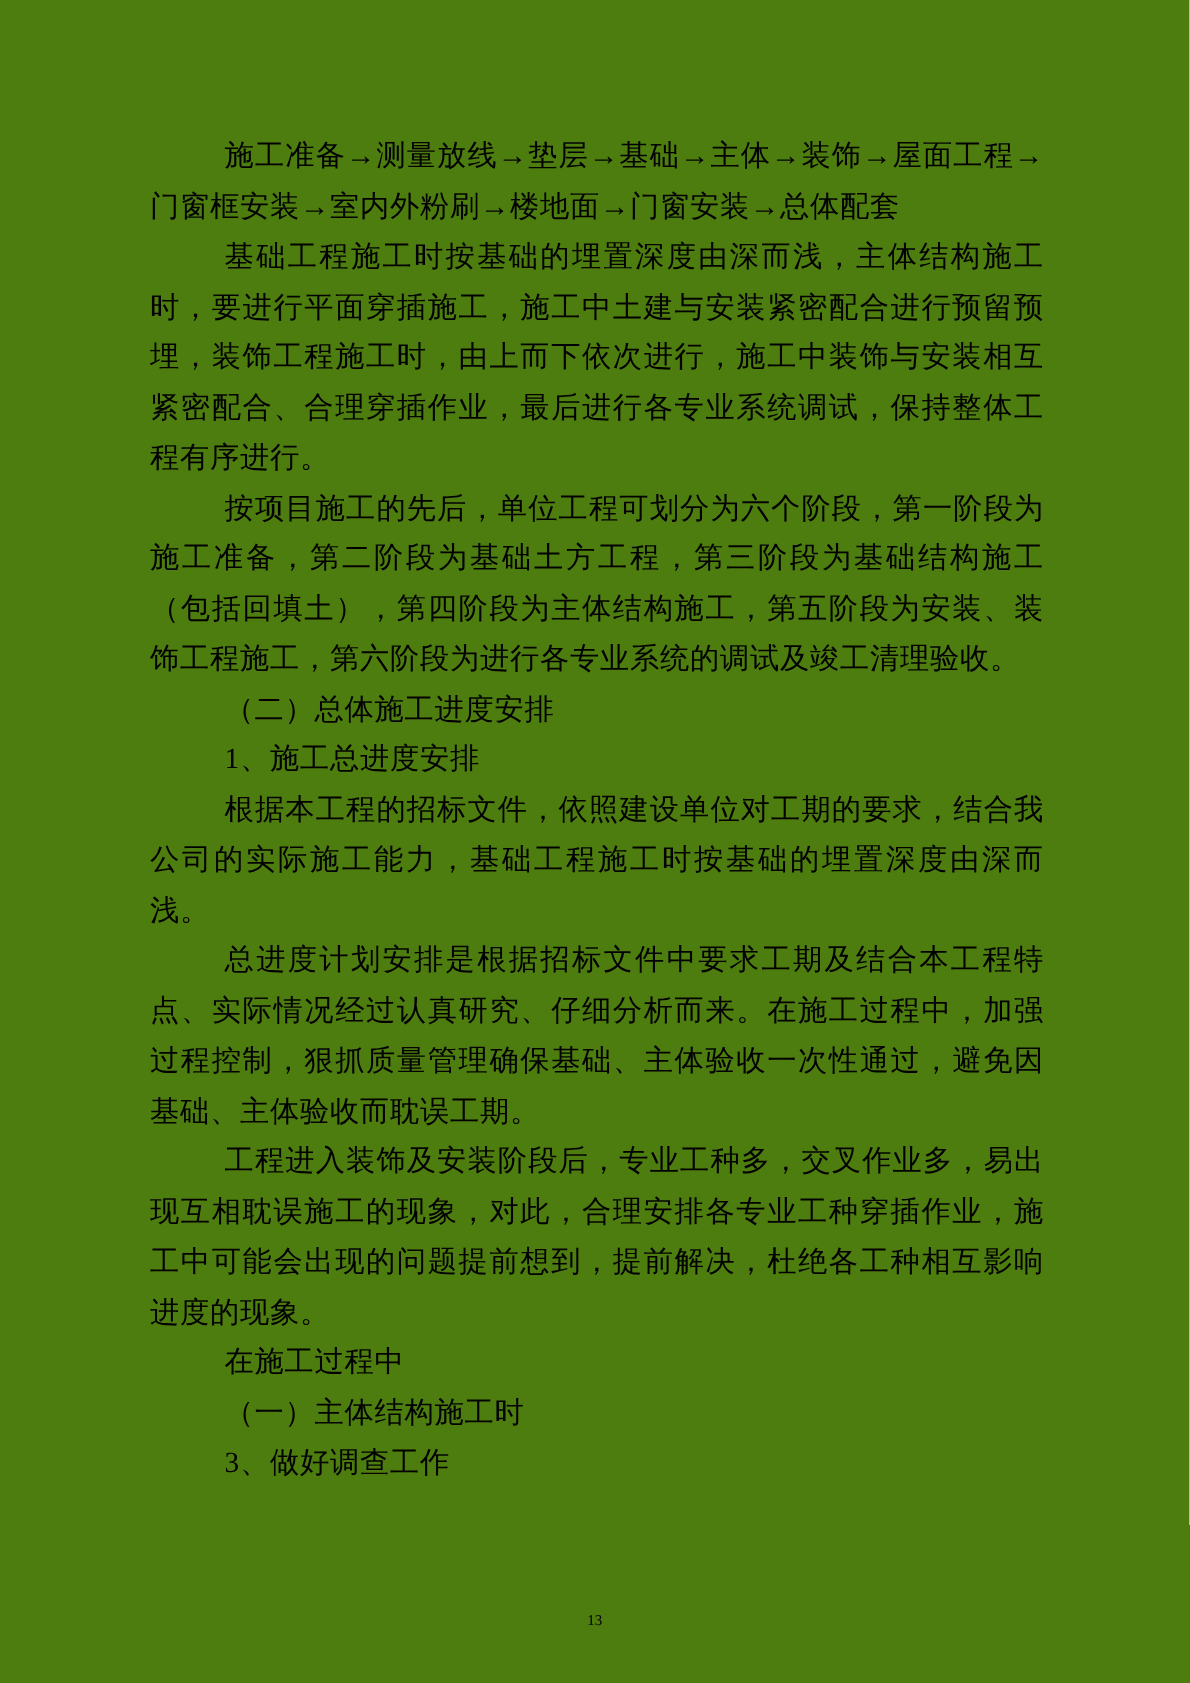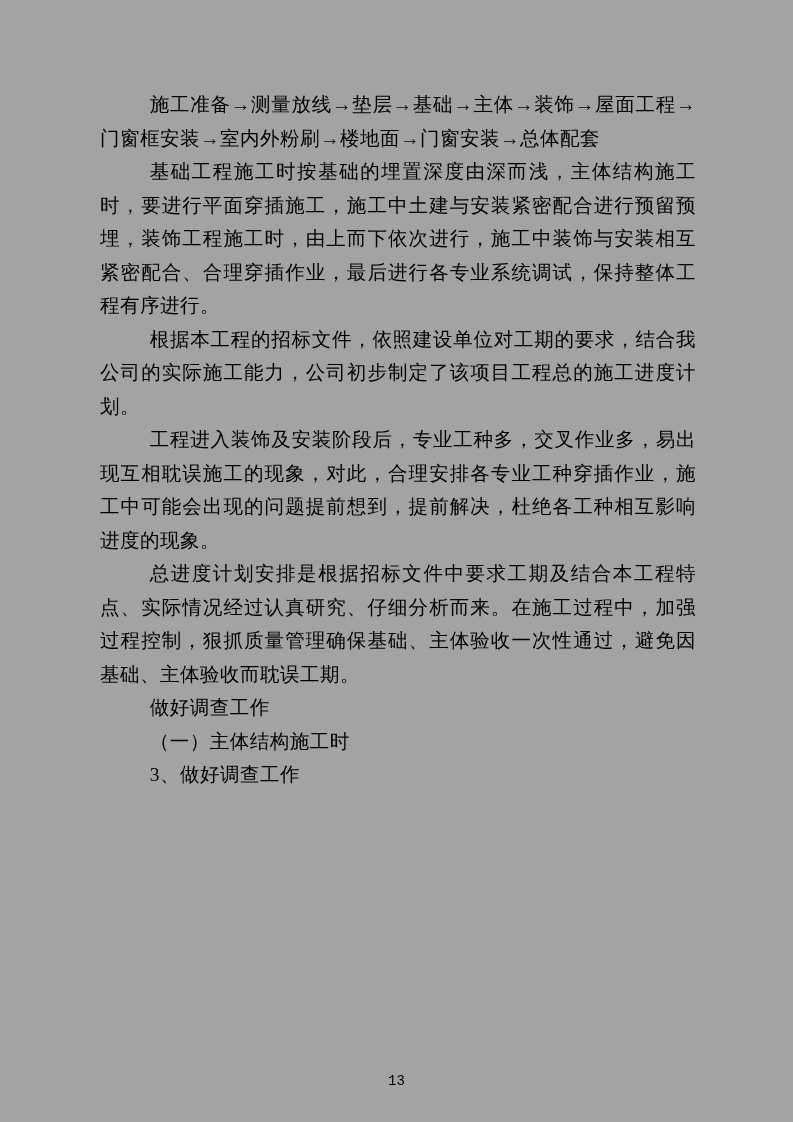--- a/index.html
+++ b/index.html
@@ -5,21 +5,21 @@
   html, body {
     margin: 0;
     padding: 0;
     background: #ffffff;
   }
   .page {
     position: relative;
     width: 793px;
     height: 1122px;
     margin: 0 auto;
-    background: #a3a3a3;
+    background: #4d7c0f;
     color: #000000;
     font-family: "Liberation Serif", "DejaVu Serif", serif;
     overflow: hidden;
     box-sizing: border-box;
   }
   .content {
     position: absolute;
     top: 88px;
     left: 100px;
     right: 97px;
@@ -35,36 +35,39 @@
     word-break: break-all;
   }
   .footer {
     position: absolute;
     bottom: 32px;
     left: 0;
     right: 0;
     text-align: center;
   }
   .page-number {
-    font-size: 14px;
+    font-size: 10px;
     line-height: 18px;
-    font-family: Liberation Mono, monospace;
+    font-family: Liberation Serif, serif;
     color: #000000;
   }
 </style>
 </head>
 <body>
 
 <div class="page">
   <div class="content">
     <p class="para">施工准备→测量放线→垫层→基础→主体→装饰→屋面工程→门窗框安装→室内外粉刷→楼地面→门窗安装→总体配套</p>
     <p class="para">基础工程施工时按基础的埋置深度由深而浅，主体结构施工时，要进行平面穿插施工，施工中土建与安装紧密配合进行预留预埋，装饰工程施工时，由上而下依次进行，施工中装饰与安装相互紧密配合、合理穿插作业，最后进行各专业系统调试，保持整体工程有序进行。</p>
-    <p class="para">根据本工程的招标文件，依照建设单位对工期的要求，结合我公司的实际施工能力，公司初步制定了该项目工程总的施工进度计划。</p>
+    <p class="para">按项目施工的先后，单位工程可划分为六个阶段，第一阶段为施工准备，第二阶段为基础土方工程，第三阶段为基础结构施工（包括回填土），第四阶段为主体结构施工，第五阶段为安装、装饰工程施工，第六阶段为进行各专业系统的调试及竣工清理验收。</p>
+    <p class="para">（二）总体施工进度安排</p>
+    <p class="para">1、施工总进度安排</p>
+    <p class="para">根据本工程的招标文件，依照建设单位对工期的要求，结合我公司的实际施工能力，基础工程施工时按基础的埋置深度由深而浅。</p>
+    <p class="para">总进度计划安排是根据招标文件中要求工期及结合本工程特点、实际情况经过认真研究、仔细分析而来。在施工过程中，加强过程控制，狠抓质量管理确保基础、主体验收一次性通过，避免因基础、主体验收而耽误工期。</p>
     <p class="para">工程进入装饰及安装阶段后，专业工种多，交叉作业多，易出现互相耽误施工的现象，对此，合理安排各专业工种穿插作业，施工中可能会出现的问题提前想到，提前解决，杜绝各工种相互影响进度的现象。</p>
-    <p class="para">总进度计划安排是根据招标文件中要求工期及结合本工程特点、实际情况经过认真研究、仔细分析而来。在施工过程中，加强过程控制，狠抓质量管理确保基础、主体验收一次性通过，避免因基础、主体验收而耽误工期。</p>
-    <p class="para">做好调查工作</p>
+    <p class="para">在施工过程中</p>
     <p class="para">（一）主体结构施工时</p>
     <p class="para">3、做好调查工作</p>
   </div>
   <div class="footer">
     <span class="page-number">13</span>
   </div>
 </div>
 
 </body></html>

